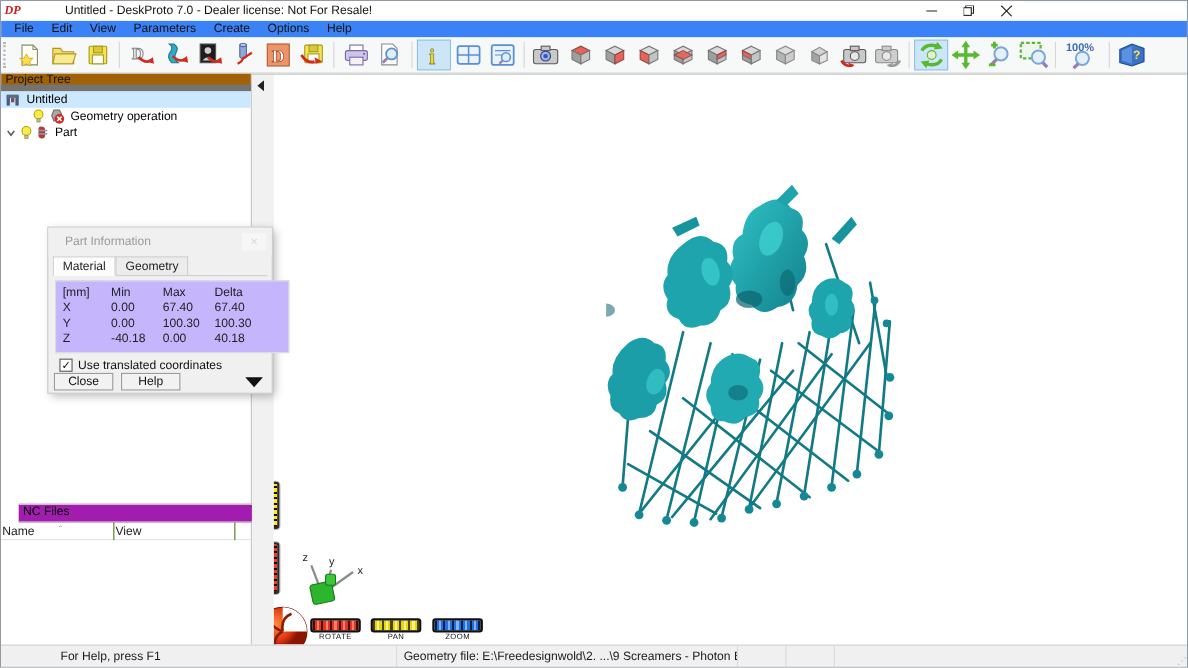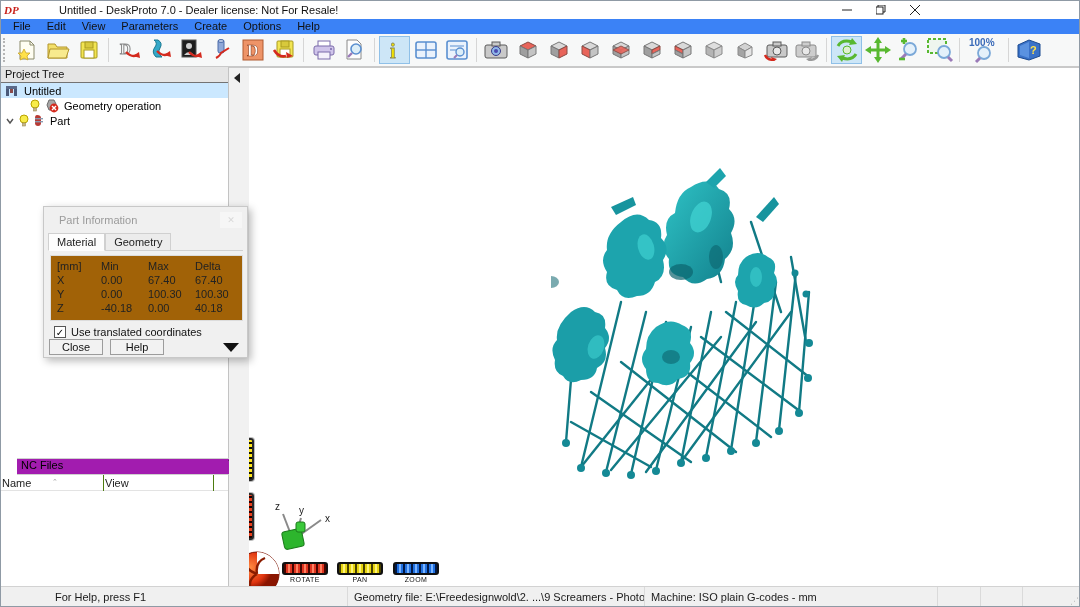--- a/index.html
+++ b/index.html
@@ -25,41 +25,41 @@
 
   
   #toolbar { left:0; top:33px; width:1080px; height:33px; background:#f7f8f8; border-bottom:1px solid #c9c9c9; display:flex; align-items:center; }
   .tgrip { width:6px; height:24px; margin:0 2px 0 2px; border-left:2px dotted #b5b5b5; }
   .tbtn { width:31px; height:28px; display:flex; align-items:center; justify-content:center; border:1px solid transparent; }
   .tbtn.active { background:#cde6f7; border-color:#8fc0e8; }
   .tsep { width:1px; height:24px; background:#d6d6d6; margin:0 4px; }
 
   
   #leftpanel { left:0; top:66px; width:228px; height:519px; background:#fff; border-right:1px solid #c3c3c3; }
-  .panel-header { height:16px; line-height:15px; padding-left:4px; background:#e5e5e5; border-bottom:1px solid #737373; color:#111; display:flex; align-items:center; }
+  .panel-header { height:16px; line-height:15px; padding-left:4px; background:#a16207; border-bottom:6px solid #737373; color:#111; display:flex; align-items:center; }
   .tree-row { height:15px; display:flex; align-items:center; gap:3px; white-space:nowrap; }
   .tree-row.selected { background:#cbe8ff; }
   .tree-label { padding-left:2px; }
   #ncfiles-header { position:absolute; left:16px; top:391px; width:227px; height:17px; border-top:1px solid #cfcfcf; border-bottom:1px solid #cfcfcf; display:flex; align-items:flex-start; padding-left:4px; background:#a21caf; }
   #ncfiles-cols { position:absolute; left:0; top:408px; width:227px; height:16px; border-bottom:1px solid #e3e3e3; display:flex; color:#222; }
   .nc-col { height:16px; line-height:16px; padding-left:1px; border-right:1px solid #4d7c0f; position:relative; }
   .sort-glyph { position:absolute; top:-1px; left:50%; color:#9a9a9a; font-size:7px; }
 
   
   #strip { left:228px; top:66px; width:20px; height:519px; background:#f1f1f1; border-top:1px solid #c9c9c9; }
   #viewport { left:248px; top:66px; width:832px; height:519px; background:#fff; border-top:1px solid #c9c9c9; overflow:hidden; }
 
   
   #dialog { left:42px; top:205px; width:205px; height:152px; background:#f0f0f0; border:1px solid #c8c8c8; box-shadow:3px 3px 8px rgba(0,0,0,.28); z-index:30; }
   #dialog .dtitlebar { height:26px; display:flex; align-items:center; padding-left:15px; color:#9b9b9b; background:#f0f0f0; }
   #dialog .dclose { position:absolute; right:5px; top:5px; width:22px; height:16px; background:#f6f6f6; color:#d8d8d8; font-size:9px; display:flex; align-items:center; justify-content:center; }
   .tabstrip { position:absolute; left:4px; top:26px; right:4px; height:18px; border-bottom:1px solid #d0d0d0; display:flex; align-items:flex-end; }
   .tab { height:17px; line-height:16px; padding:0 8px; border:1px solid #d0d0d0; border-bottom:none; background:#ececec; color:#222; }
   .tab.active { background:#fdfdfd; height:18px; margin-bottom:-1px; border-bottom:1px solid #fdfdfd; }
-  .tablebox { position:absolute; left:6px; top:48px; width:193px; height:66px; background:#a16207; border:1px solid #dcdcdc; padding:3px 0 0 6px; }
+  .tablebox { position:absolute; left:6px; top:48px; width:213px; height:66px; background:#c4b5fd; border:1px solid #dcdcdc; padding:3px 0 0 6px; }
   .trow { display:flex; height:14px; line-height:14px; color:#222; }
   .tc0 { width:44px; } .tc1 { width:47px; } .tc2 { width:47px; } .tc3 { width:47px; }
   .checkrow { position:absolute; left:10px; top:119px; display:flex; align-items:center; gap:5px; color:#111; }
   .checkbox { width:12px; height:12px; border:1px solid #555; background:#fff; font-size:10px; line-height:11px; text-align:center; color:#000; }
   .dbtn { position:absolute; top:132px; width:54px; height:16px; background:#f2f2f2; border:1px solid #9c9c9c; text-align:center; line-height:15px; color:#111; }
   .dexpand { position:absolute; right:8px; top:136px; width:0; height:0; border-left:8px solid transparent; border-right:8px solid transparent; border-top:9px solid #111; }
 
   
   .vslider { position:absolute; width:17px; border:2px solid #2a2a2a; border-radius:3px; box-shadow:0 0 0 1px #bdbdbd; }
   #slider-yellow { left:-12px; top:370px; height:43px; background:repeating-linear-gradient(0deg,#101000 0 2px,#ffe61f 2px 5px); }
@@ -603,20 +603,19 @@
     </div>
 
     <div class="dbtn" style="left:5px;">Close</div>
     <div class="dbtn" style="left:66px;">Help</div>
     <div class="dexpand"></div>
   </div>
 
   <div id="statusbar" class="abs">
     <div class="sseg" style="width:312px">For Help, press F1</div>
     <div class="sseg" style="width:310px">Geometry file: E:\Freedesignwold\2. ...\9 Screamers - Photon Buildplate.stl</div>
-    <div class="sseg" style="width:306px">Machine: ISO plain G-codes - mm</div>
     <div class="sseg" style="width:44px"></div>
     <div class="sseg" style="width:44px"></div>
     <div class="sseg" style="width:44px; border-right:none"></div>
     <div class="grip">⋰</div>
   </div>
 
 </div>
 
 </body></html>

